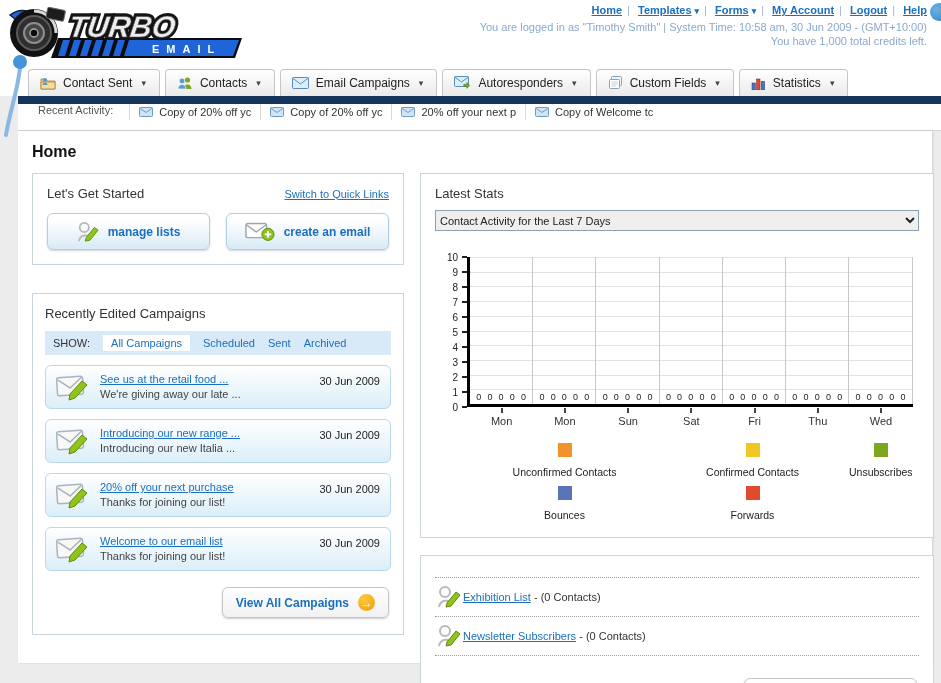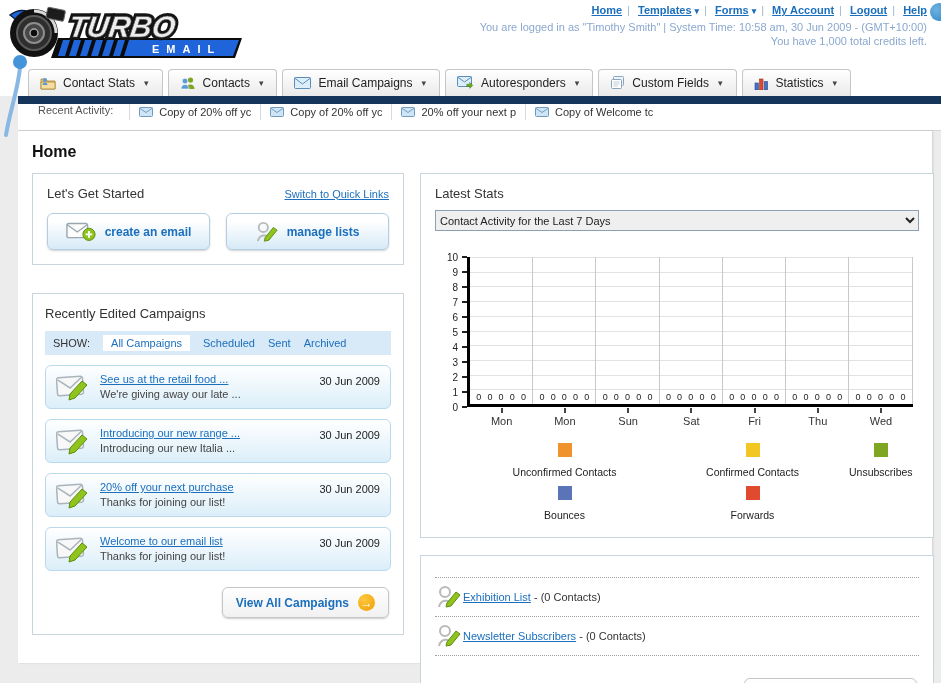--- a/index.html
+++ b/index.html
@@ -157,21 +157,21 @@
   <div class="bubble"></div>
 
   <div class="tabbar">
     <div class="tab">
       <svg width="16" height="14" viewBox="0 0 16 14">
         <path d="M1,3 h5 l1.5,2 H15 v8 H1 z" fill="#f0c36d" stroke="#a8872f" stroke-width="0.8"></path>
         <path d="M1,6 h14 v7 H1 z" fill="#f7dca0" stroke="#a8872f" stroke-width="0.8"></path>
         <circle cx="5" cy="4" r="2" fill="#5b9bd5"></circle>
           <path d="M2.5,9 a2.5,2.5 0 0 1 5,0 z" fill="#5b9bd5"></path>
       </svg>
-      <span>Contact Stats</span>
+      <span>Contact Sent</span>
         <span class="caret">▾</span>
     </div>
     <div class="tab">
       <svg width="16" height="14" viewBox="0 0 16 14">
         <circle cx="10.5" cy="4" r="2.6" fill="#7ea621"></circle>
           <path d="M6.5,13 a4,4.5 0 0 1 8,0 z" fill="#7ea621"></path>
         <circle cx="5" cy="5" r="2.8" fill="#5b9bd5" stroke="#fff" stroke-width="0.6"></circle>
           <path d="M1,13 a4,4.5 0 0 1 8,0 z" fill="#5b9bd5" stroke="#fff" stroke-width="0.6"></path>
       </svg>
       <span>Contacts</span>
@@ -254,36 +254,36 @@
 
   <div class="columns">
 
     <div class="col-left">
       <div class="panel gs-panel">
         <div class="gs-head">
           <span class="panel-title">Let's Get Started</span>
           <a class="gs-link">Switch to Quick Links</a>
         </div>
         <div class="gs-buttons">
+          <div class="big-btn">
+            <svg width="22" height="22" viewBox="0 0 24 24">
+              <circle cx="8" cy="7" r="5" fill="none" stroke="#b9b9b9" stroke-width="2"></circle>
+              <path d="M2,22 a7,8 0 0 1 13,-2" fill="none" stroke="#b9b9b9" stroke-width="2"></path>
+              <path d="M10,18 L19,7 l4,3 -9,11 -5,1 z" fill="#8fc41f" stroke="#5d8c0a" stroke-width="1"></path>
+            </svg>
+            <span>manage lists</span>
+          </div>
           <div class="big-btn">
             <svg width="30" height="22" viewBox="0 0 32 22">
               <rect x="1" y="2" width="22" height="15" rx="2" fill="#fdfdfd" stroke="#9aa7b0" stroke-width="1.5"></rect>
               <path d="M1,3 L12,11 L23,3" fill="none" stroke="#9aa7b0" stroke-width="1.5"></path>
               <circle cx="24.5" cy="13.5" r="6.5" fill="#8fc41f" stroke="#5d8c0a"></circle>
               <path d="M24.5,10 v7 M21,13.5 h7" stroke="#fff" stroke-width="2"></path>
             </svg>
             <span>create an email</span>
-          </div>
-          <div class="big-btn">
-            <svg width="22" height="22" viewBox="0 0 24 24">
-              <circle cx="8" cy="7" r="5" fill="none" stroke="#b9b9b9" stroke-width="2"></circle>
-              <path d="M2,22 a7,8 0 0 1 13,-2" fill="none" stroke="#b9b9b9" stroke-width="2"></path>
-              <path d="M10,18 L19,7 l4,3 -9,11 -5,1 z" fill="#8fc41f" stroke="#5d8c0a" stroke-width="1"></path>
-            </svg>
-            <span>manage lists</span>
           </div>
         </div>
       </div>
 
       <div class="panel camp-panel">
         <span class="panel-title">Recently Edited Campaigns</span>
         <div class="show-bar">
           <span class="show-label">SHOW:</span>
           <a class="filter active">All Campaigns</a>
           <a class="filter">Scheduled</a>

